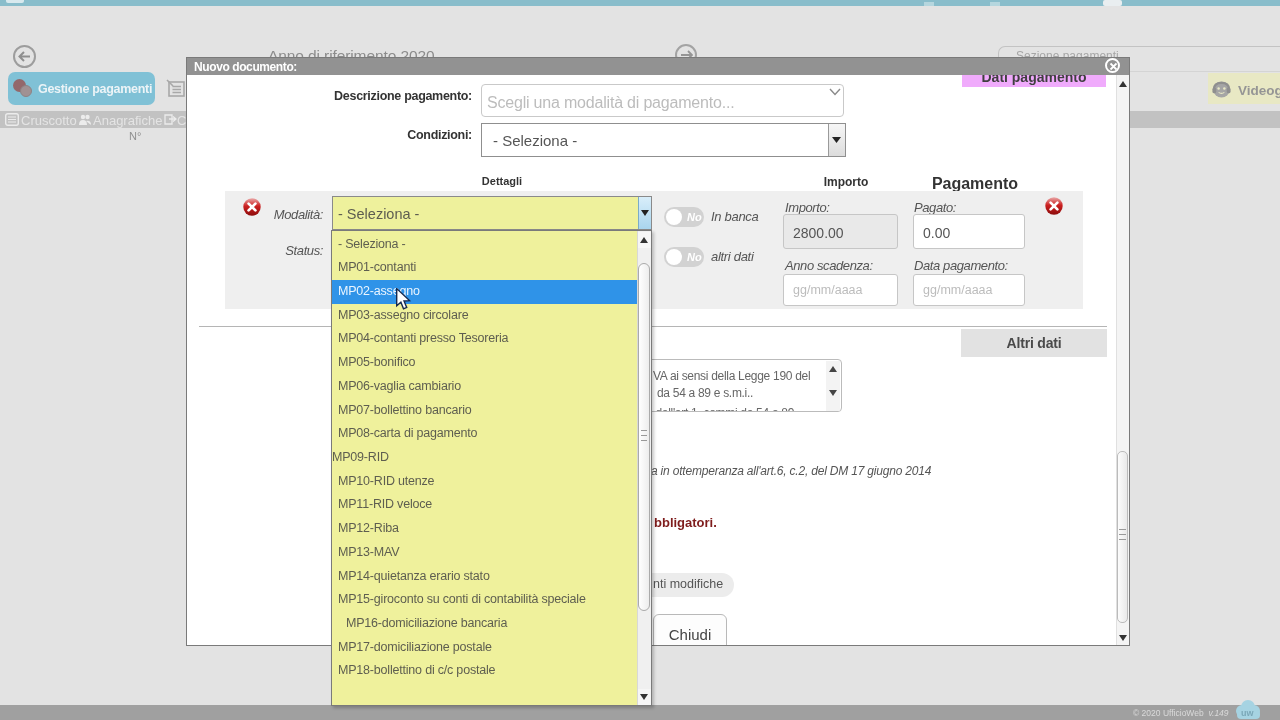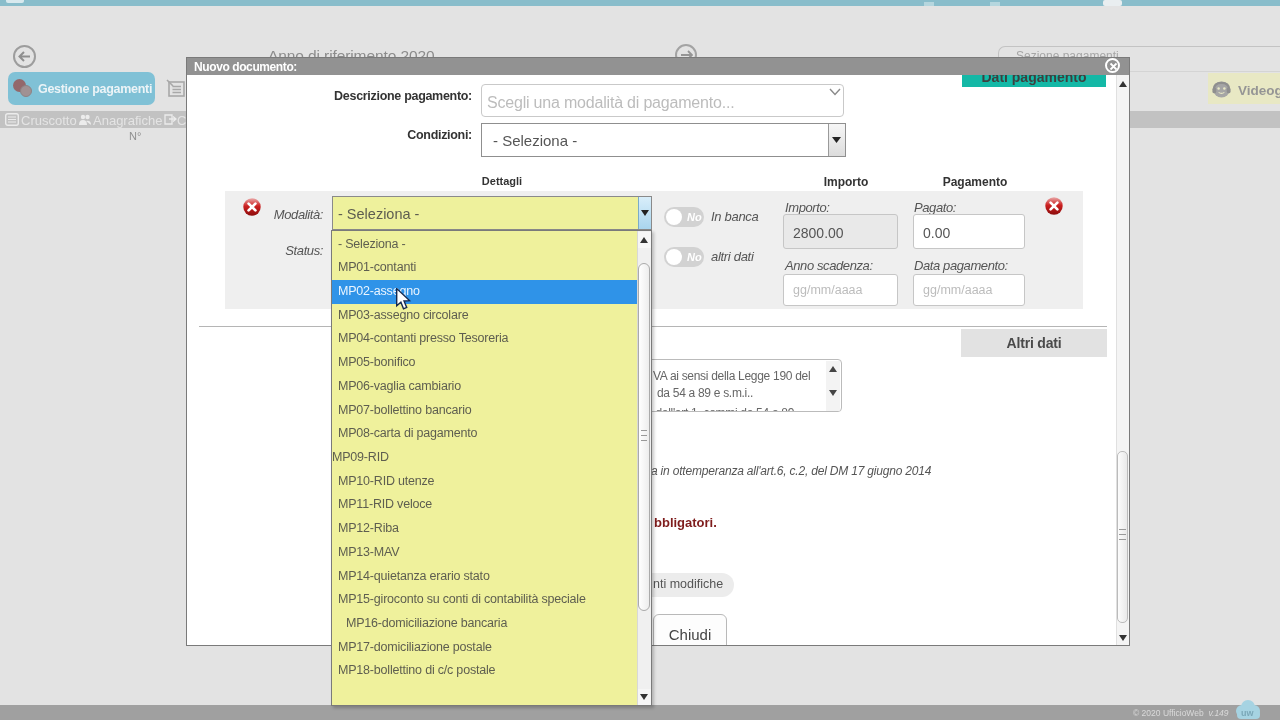--- a/index.html
+++ b/index.html
@@ -86,21 +86,21 @@
     <circle cx="9" cy="12" r="6" fill="#a6d3e2"></circle>
     <circle cx="15" cy="8" r="7" fill="#a6d3e2"></circle>
     <circle cx="21" cy="12" r="6" fill="#a6d3e2"></circle>
     <rect x="4" y="11" width="23" height="9" rx="4" fill="#a6d3e2"></rect>
     <text x="8" y="17" font-size="9" font-weight="bold" fill="#7ba8b8" font-family="Liberation Sans">uw</text>
   </svg>
 </div>
 
 <div class="abs" id="modal" style="left:186px;top:57px;width:944px;height:589px;background:#ffffff;border:1px solid #7a7a7a;z-index:10;overflow:hidden;">
 
-  <div class="abs b" style="left:775px;top:9px;width:144px;height:20px;background:#14b8a6;color:#3f3f3f;font-size:14px;text-align:center;line-height:21px;z-index:1;">Dati pagamento</div>
+  <div class="abs b" style="left:775px;top:9px;width:144px;height:20px;background:#f0abfc;color:#3f3f3f;font-size:14px;text-align:center;line-height:21px;z-index:1;">Dati pagamento</div>
 
   <div class="abs" style="left:0;top:0;width:942px;height:17px;background:#929292;z-index:2;">
     <div class="abs b" style="left:7px;top:2px;font-size:12px;color:#ffffff;letter-spacing:-0.4px;">Nuovo documento:</div>
     <div class="abs" style="left:918px;top:0px;width:15px;height:15px;border:2px solid #ffffff;border-radius:50%;"></div>
     <svg class="abs" style="left:922px;top:4px;" width="9" height="9" viewBox="0 0 9 9">
       <path d="M1.5 1.5 L7.5 7.5 M7.5 1.5 L1.5 7.5" stroke="#ffffff" stroke-width="1.8"></path>
     </svg>
   </div>
 
   <div class="abs b" style="left:0px;top:31px;width:285px;text-align:right;font-size:12.5px;color:#333;letter-spacing:-0.3px;">Descrizione pagamento:</div>
@@ -114,21 +114,21 @@
   <div class="abs" style="left:294px;top:65px;width:365px;height:34px;border:1px solid #8f8f8f;background:#fff;">
     <div class="abs" style="right:0;top:0;width:17px;height:32px;background:linear-gradient(#f6f6f6,#dcdcdc);border-left:1px solid #9a9a9a;"></div>
     <svg class="abs" style="right:4px;top:13px;" width="9" height="6" viewBox="0 0 9 6">
         <path d="M0 0 H9 L4.5 6 Z" fill="#222"></path>
       </svg>
   </div>
   <div class="abs" style="left:306px;top:74px;font-size:15px;color:#555;">- Seleziona -</div>
 
   <div class="abs b" style="left:255px;top:117px;width:120px;text-align:center;font-size:11px;color:#333;">Dettagli</div>
   <div class="abs b" style="left:599px;top:117px;width:120px;text-align:center;font-size:12px;color:#333;">Importo</div>
-  <div class="abs b" style="left:728px;top:117px;width:120px;text-align:center;font-size:12px;color:#333;">Pagamento</div>
+  <div class="abs b" style="left:728px;top:117px;width:120px;text-align:center;font-size:16px;color:#333;">Pagamento</div>
 
   <div class="abs" style="left:38px;top:133px;width:858px;height:118px;background:#efefef;"></div>
 
   <svg class="abs" style="left:56px;top:140px;" width="18" height="18" viewBox="0 0 18 18">
     <defs>
         <linearGradient id="rg1" x1="0" y1="0" x2="0" y2="1">
           <stop offset="0" stop-color="#eaa9a9"></stop>
           <stop offset="0.45" stop-color="#cc2020"></stop>
           <stop offset="1" stop-color="#8c0c0c"></stop>
         </linearGradient>

